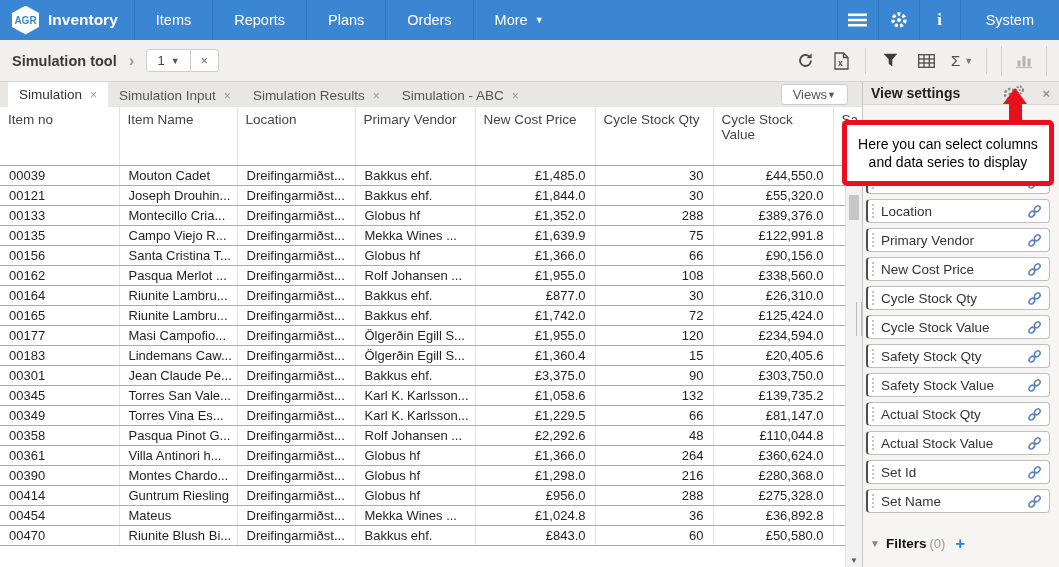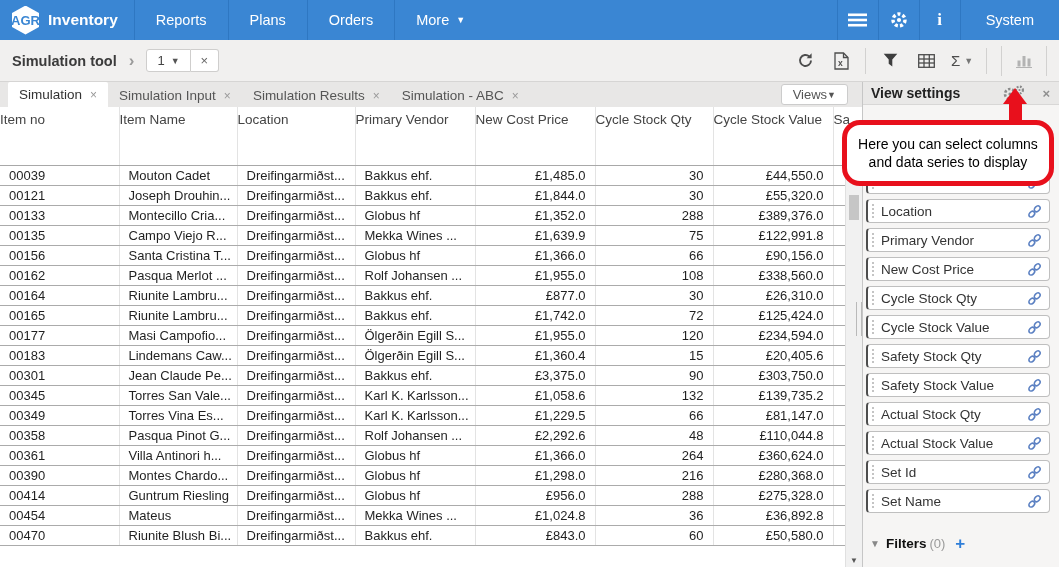--- a/index.html
+++ b/index.html
@@ -3,21 +3,21 @@
 <meta charset="utf-8">
 <style>
   * { margin:0; padding:0; box-sizing:border-box; }
   html,body { width:1059px; height:567px; overflow:hidden; font-family:"Liberation Sans", sans-serif; background:#fff; }
   .stage { position:relative; width:1059px; height:567px; overflow:hidden; }
 
   
   .navbar { position:absolute; top:0; left:0; width:100%; height:40px; background:#3a86d3; display:flex; align-items:stretch; }
   .brand { display:flex; align-items:center; gap:9px; padding:0 16px 0 12px; }
   .hex { width:27px; height:29px; background:#fff; clip-path:polygon(50% 0,100% 26%,100% 74%,50% 100%,0 74%,0 26%);
-         display:flex; align-items:center; justify-content:center; font-weight:bold; font-size:13px; color:#3a86d3; }
+         display:flex; align-items:center; justify-content:center; font-weight:bold; font-size:10px; color:#3a86d3; }
   .brand-name { color:#fff; font-weight:bold; font-size:15.5px; }
   .nav-item { display:flex; align-items:center; padding:0 21px; color:#fff; font-size:14.5px; border-left:1px solid #2e77c2; cursor:pointer; }
   .nav-more { gap:7px; }
   .caret { font-size:9px; color:#fff; }
   .nav-right { margin-left:auto; display:flex; align-items:stretch; }
   .nav-ic { display:flex; align-items:center; justify-content:center; width:41px; border-left:1px solid #2e77c2; color:#fff; }
   .nav-system { display:flex; align-items:center; padding:4px 25px; color:#fff; font-size:14.5px; border-left:1px solid #2e77c2; }
   .info-i { font-family:"Liberation Serif", serif; font-weight:bold; font-size:17px; }
 
   
@@ -40,21 +40,21 @@
   .tabstrip { position:absolute; top:82px; left:0; width:862px; height:25px; background:#e8e7e6; display:flex; align-items:flex-end; padding-left:8px; }
   .tab { display:flex; align-items:center; gap:8px; height:23px; padding:0 11px; font-size:13.5px; color:#555; cursor:pointer; white-space:nowrap; }
   .tab.active { background:#fff; color:#333; height:25px; border-radius:2px 2px 0 0;margin-top:40px; }
   .tab-x { color:#999; font-size:12px; }
   .views-btn { position:absolute; right:14px; top:2px; background:#fff; border:1px solid #ccc; border-radius:3px; padding:2px 11px; font-size:13px; color:#555; display:flex; align-items:center; cursor:pointer; }
   .views-btn .caret { color:#555; }
 
   
   .grid-wrap { position:absolute; top:107px; left:0; width:862px; height:460px; overflow:hidden; background:#fff; }
   table { border-collapse:collapse; table-layout:fixed; width:862px; }
-  th { height:58px; vertical-align:top; text-align:left; padding:5px 0; font-weight:normal; font-size:13.5px; color:#444;
+  th { height:58px; vertical-align:top; text-align:left; padding:5px 8px; font-weight:normal; font-size:13.5px; color:#444;
        border-right:1px solid #e3e3e3; border-bottom:1px solid #a8a8a8; background:#fff; overflow:hidden; }
   td { height:20px; padding:0 9px; font-size:13px; color:#1f1f1f; border-right:1px solid #e3e3e3; border-bottom:1px solid #ababab;
        white-space:nowrap; overflow:hidden; background:#fff; }
   td.num { text-align:right; }
 
   
   .vscroll { position:absolute; top:165px; left:845px; width:17px; height:402px; background:#f1f1f1; border-left:1px solid #e0e0e0; z-index:5; }
   .vthumb { position:absolute; top:30px; left:3px; width:10px; height:25px; background:#c6c6c6; }
   .varrow { position:absolute; bottom:2px; left:0; width:100%; text-align:center; font-size:8px; color:#555; }
 
@@ -71,40 +71,41 @@
   .field .flabel { font-size:13.5px; color:#333; white-space:nowrap; overflow:hidden; }
   .field .link { margin-left:auto; flex:none; }
   .filters-row { display:flex; align-items:center; margin:22px 0 0 7px; gap:3px; }
   .filters-chev { color:#888; font-size:10px; margin-right:3px; }
   .filters-label { font-weight:bold; font-size:13.5px; color:#111; }
   .filters-count { font-size:13px; color:#9a9a9a; }
   .filters-plus { color:#2f7ed8; font-weight:bold; font-size:17px; margin-left:7px; line-height:1; cursor:pointer; }
 
   
   .callout { position:absolute; left:842px; top:120px; width:212px; height:66px; background:#fff; border:5px solid #e8101c;
-             border-radius:18px; z-index:30; display:flex; align-items:center; justify-content:center; text-align:center;
+             border-radius:5px; z-index:30; display:flex; align-items:center; justify-content:center; text-align:center;
              font-size:14px; color:#000; line-height:1.3; padding:2px 6px; }
   .arrow-stem { position:absolute; left:1009px; top:103px; width:13px; height:22px; background:#e8101c; z-index:29; }
   .arrow-head { position:absolute; left:1003px; top:88px; width:0; height:0; border-left:12px solid transparent;
                 border-right:12px solid transparent; border-bottom:16px solid #e8101c; z-index:29; }
 
   .gripper { position:absolute; left:856px; top:302px; height:34px; width:6px; border-left:1px solid #b9b9b9; border-right:1px solid #b9b9b9; z-index:6; }
   .field.partial { height:24px; }
 </style>
 </head>
 <body>
 
 <div class="stage">
 
   <div class="navbar">
     <div class="brand">
       <div class="hex">AGR</div>
       <div class="brand-name">Inventory</div>
     </div>
     <div id="nav-items" style="display:flex">
+        <div class="nav-item">Items</div>
         <div class="nav-item">Reports</div>
         <div class="nav-item">Plans</div>
         <div class="nav-item">Orders</div>
       </div>
     <div class="nav-item nav-more">
       <span>More</span>
       <span class="caret">▼</span>
     </div>
     <div class="nav-right">
       <div class="nav-ic">

